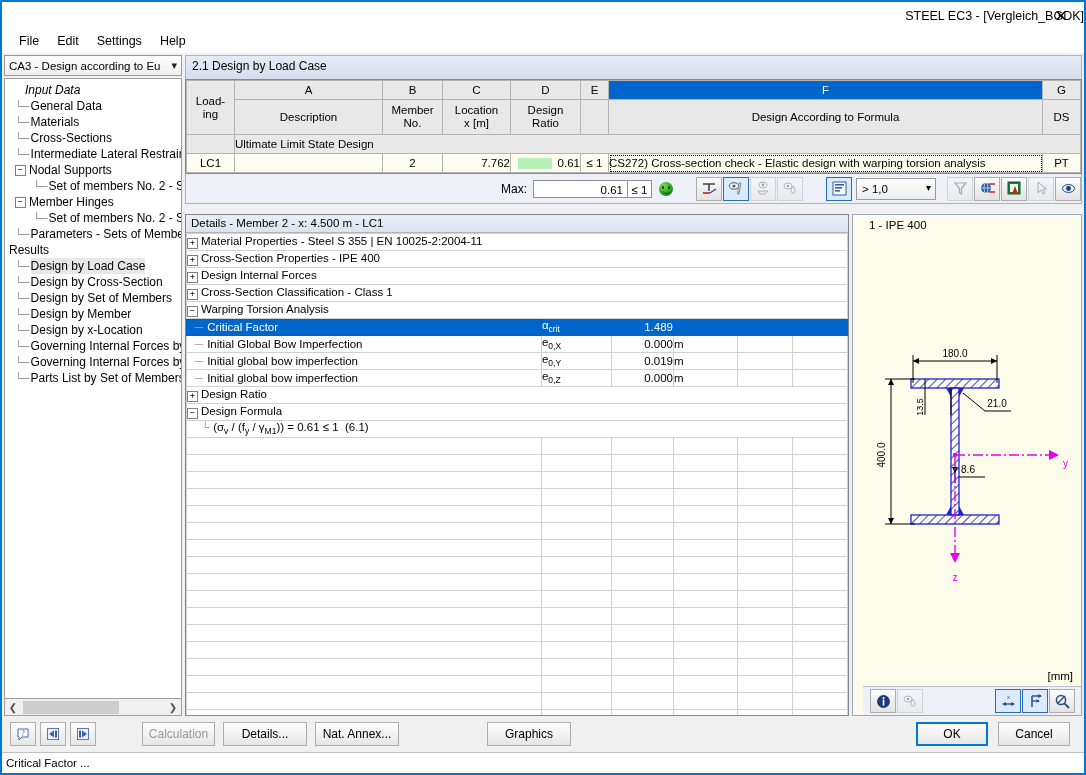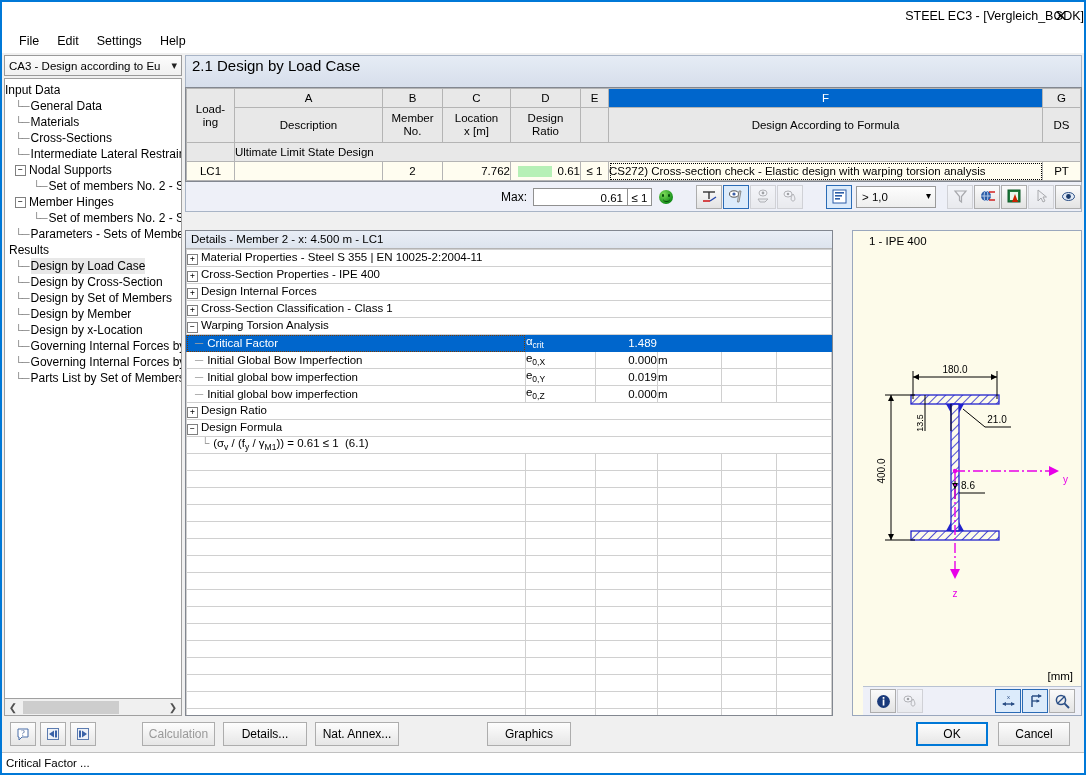--- a/index.html
+++ b/index.html
@@ -111,23 +111,23 @@
   }
   .hscroll .arrow {
     width: 16px; text-align:center; font-size:10px; color:#505050;
     font-family:"DejaVu Sans",sans-serif; cursor:pointer;
   }
   .hscroll .track { flex:1; height:15px; background:#f0f0f0; position:relative;}
   .hscroll .thumb { position:absolute; left:2px; top:1px; width:96px; height:13px; background:#cdcdcd;}
   
   .mainpanel { flex:1; display:flex; flex-direction:column; min-width:0;}
   .sectiontitle {
-    height: 32px; line-height:20px;
+    height: 24px; line-height:20px;
     background: linear-gradient(#e6ecf5,#d6deeb);
-    font-size: 15px; padding-left: 6px;
+    font-size: 12px; padding-left: 6px;
     border:1px solid #a8b4c6; border-bottom:none;
     box-sizing:border-box;
     color:#000;
   }
   
   .grid-wrap {
     border:1px solid #828790; background:#fff;
     flex:none;
   }
   table.grid { border-collapse: collapse; table-layout: fixed; width:100%; }
@@ -192,21 +192,21 @@
   .tgap { width: 22px; flex:none;}
   .selcombo {
     width: 80px; height:22px; box-sizing:border-box;
     border:1px solid #9a9a9a; background:linear-gradient(#fdfdfd,#eee);
     font-size:11.5px; display:flex; align-items:center;
     padding-left:5px; position:relative; margin-left:4px; flex:none;
     cursor:pointer;
   }
   .selcombo .chev{position:absolute;right:4px;top:3px;font-size:10px;font-family:"DejaVu Sans",sans-serif;}
   
-  .lower { flex:1; display:flex; min-height:0; margin-top:18px;gap:16px; }
+  .lower { flex:1; display:flex; min-height:0; margin-top:10px; }
   .details {
     flex:1; min-width:0; display:flex; flex-direction:column;
     border:1px solid #828790; background:#fff;
     margin-right: 3px;
   }
   .details-title {
     height:17px; line-height:17px;
     background:linear-gradient(#e9eef6,#dde4ee);
     font-size:11.5px; padding-left:5px;
     border-bottom:1px solid #b4b4b4;
@@ -280,21 +280,21 @@
   </div>
 
   <div class="body">
 
     <div class="leftpanel">
       <div class="combo">
         <span class="combo-text">CA3 - Design according to Euroc</span>
         <span class="chev">▾</span>
       </div>
       <div class="tree" id="tree">
-          <div class="tnode" style="padding-left: 0;">
+          <div class="tnode" style="padding-left: 20px; font-style: italic;">
             <span class="lbl">Input Data</span>
           </div>
           <div class="tnode" style="padding-left: 10px;">
             <span class="dash">└─</span>
             <span class="lbl">General Data</span>
           </div>
           <div class="tnode" style="padding-left: 10px;">
             <span class="dash">└─</span>
             <span class="lbl">Materials</span>
           </div>

